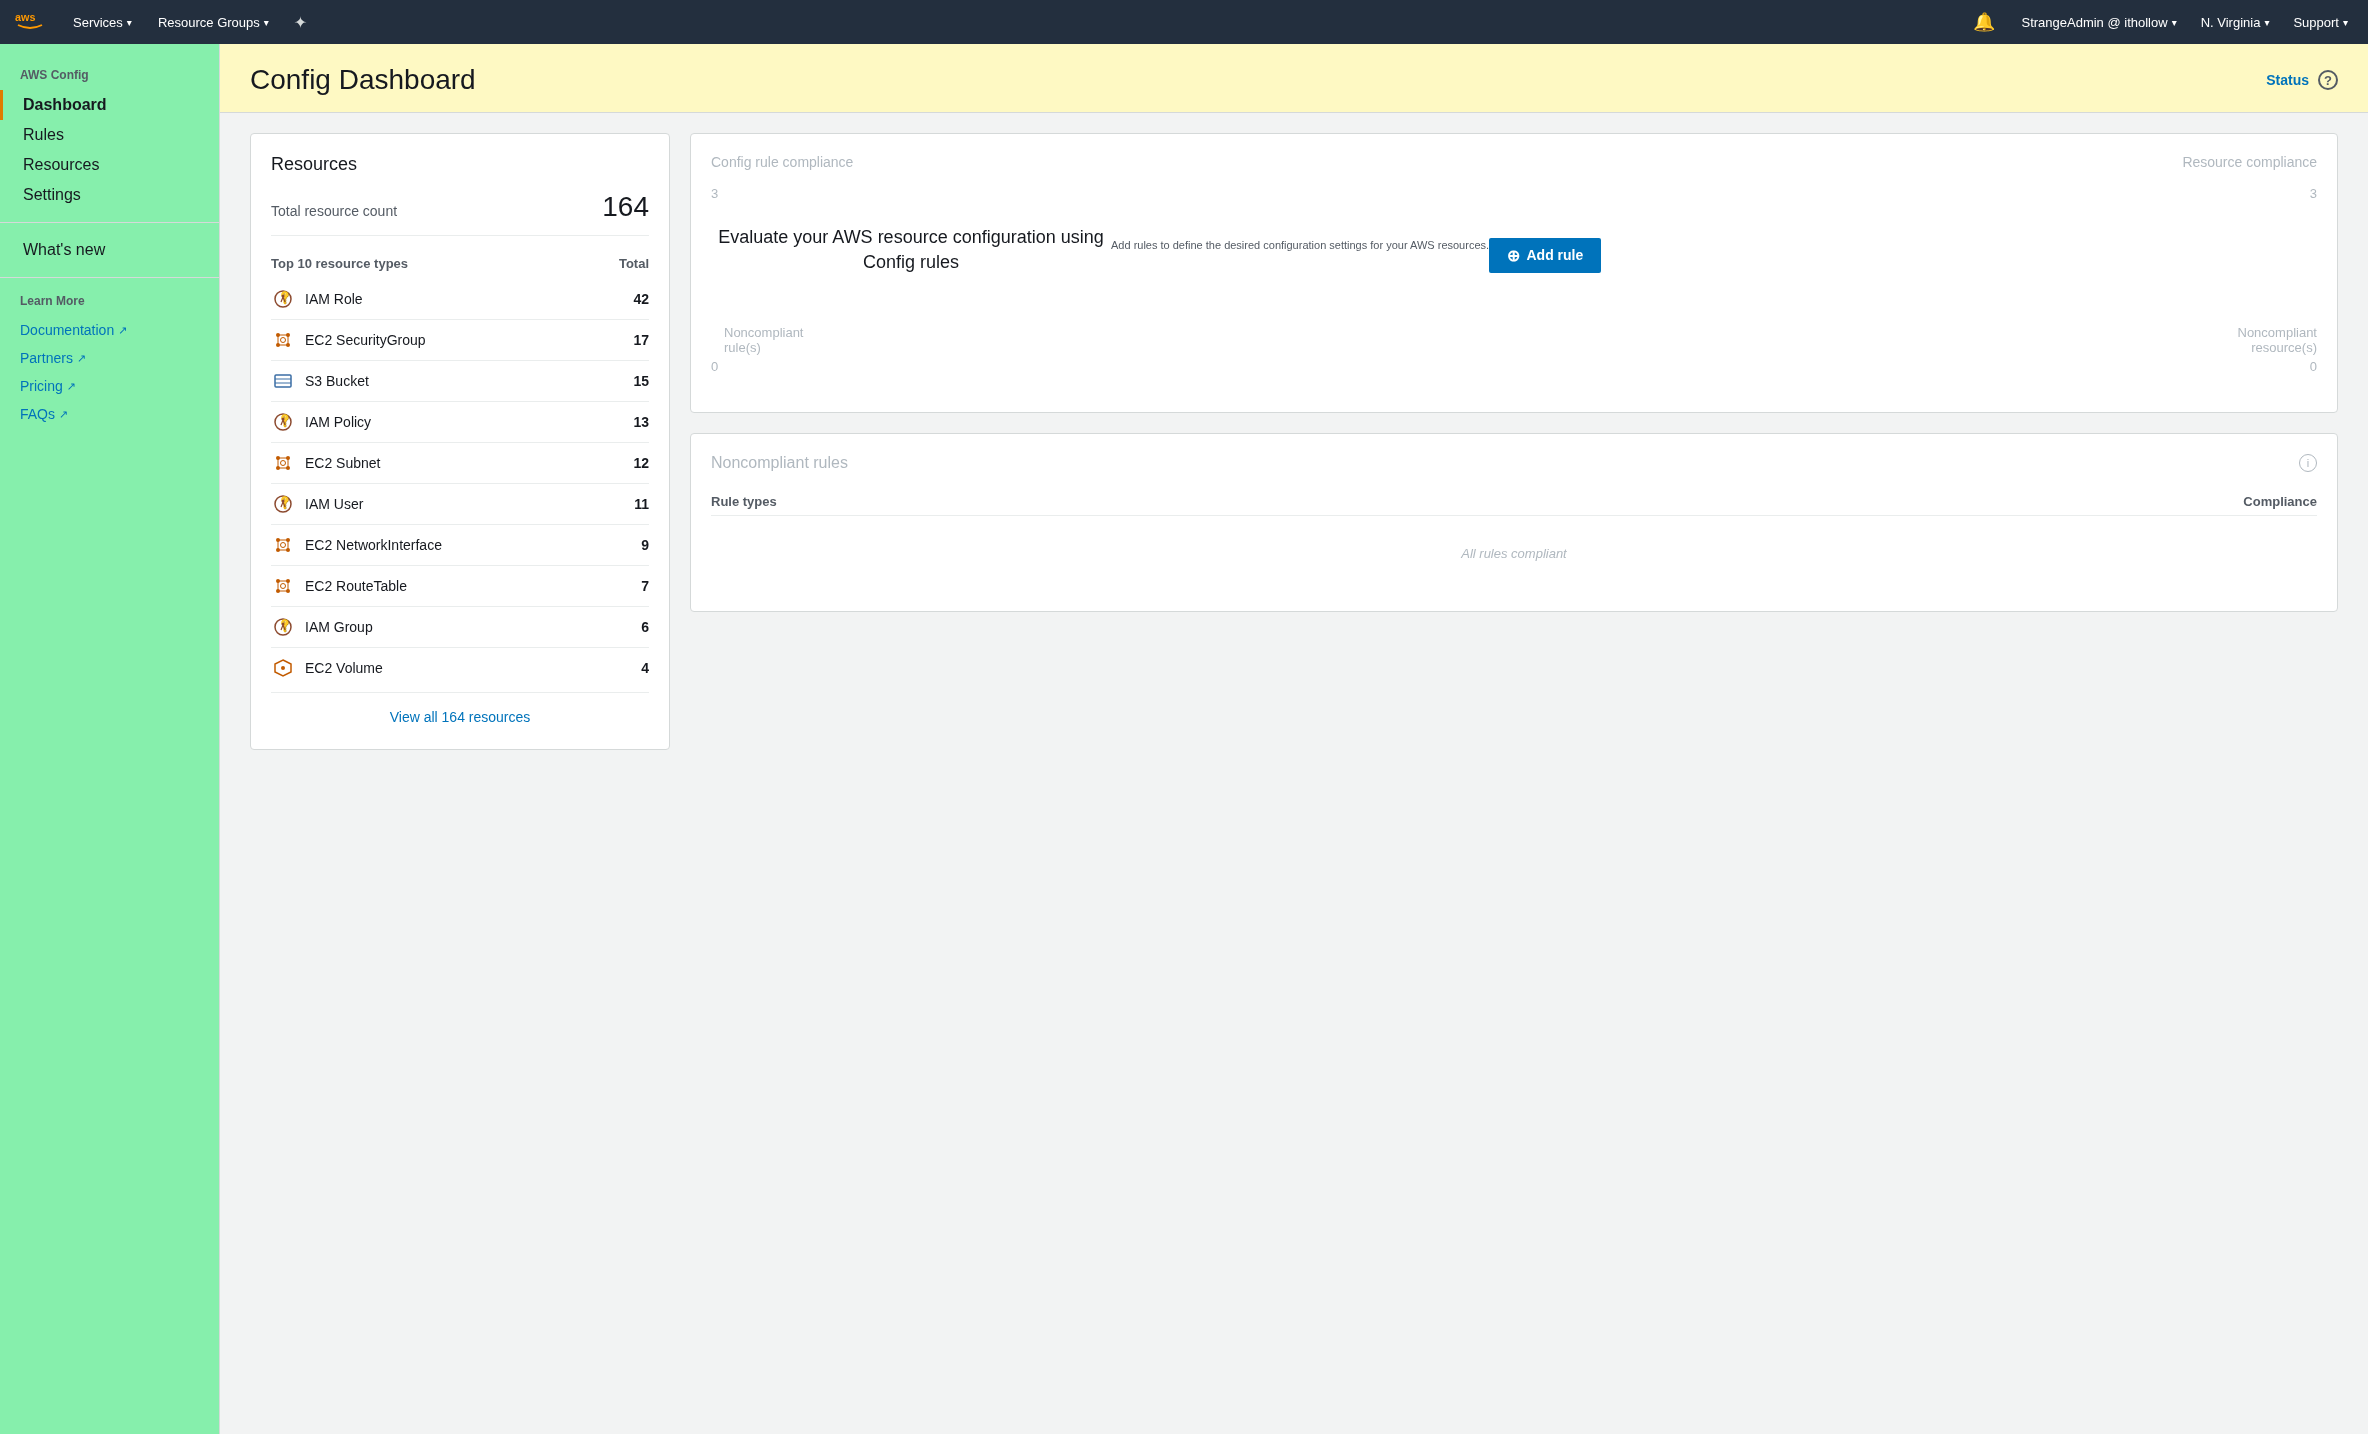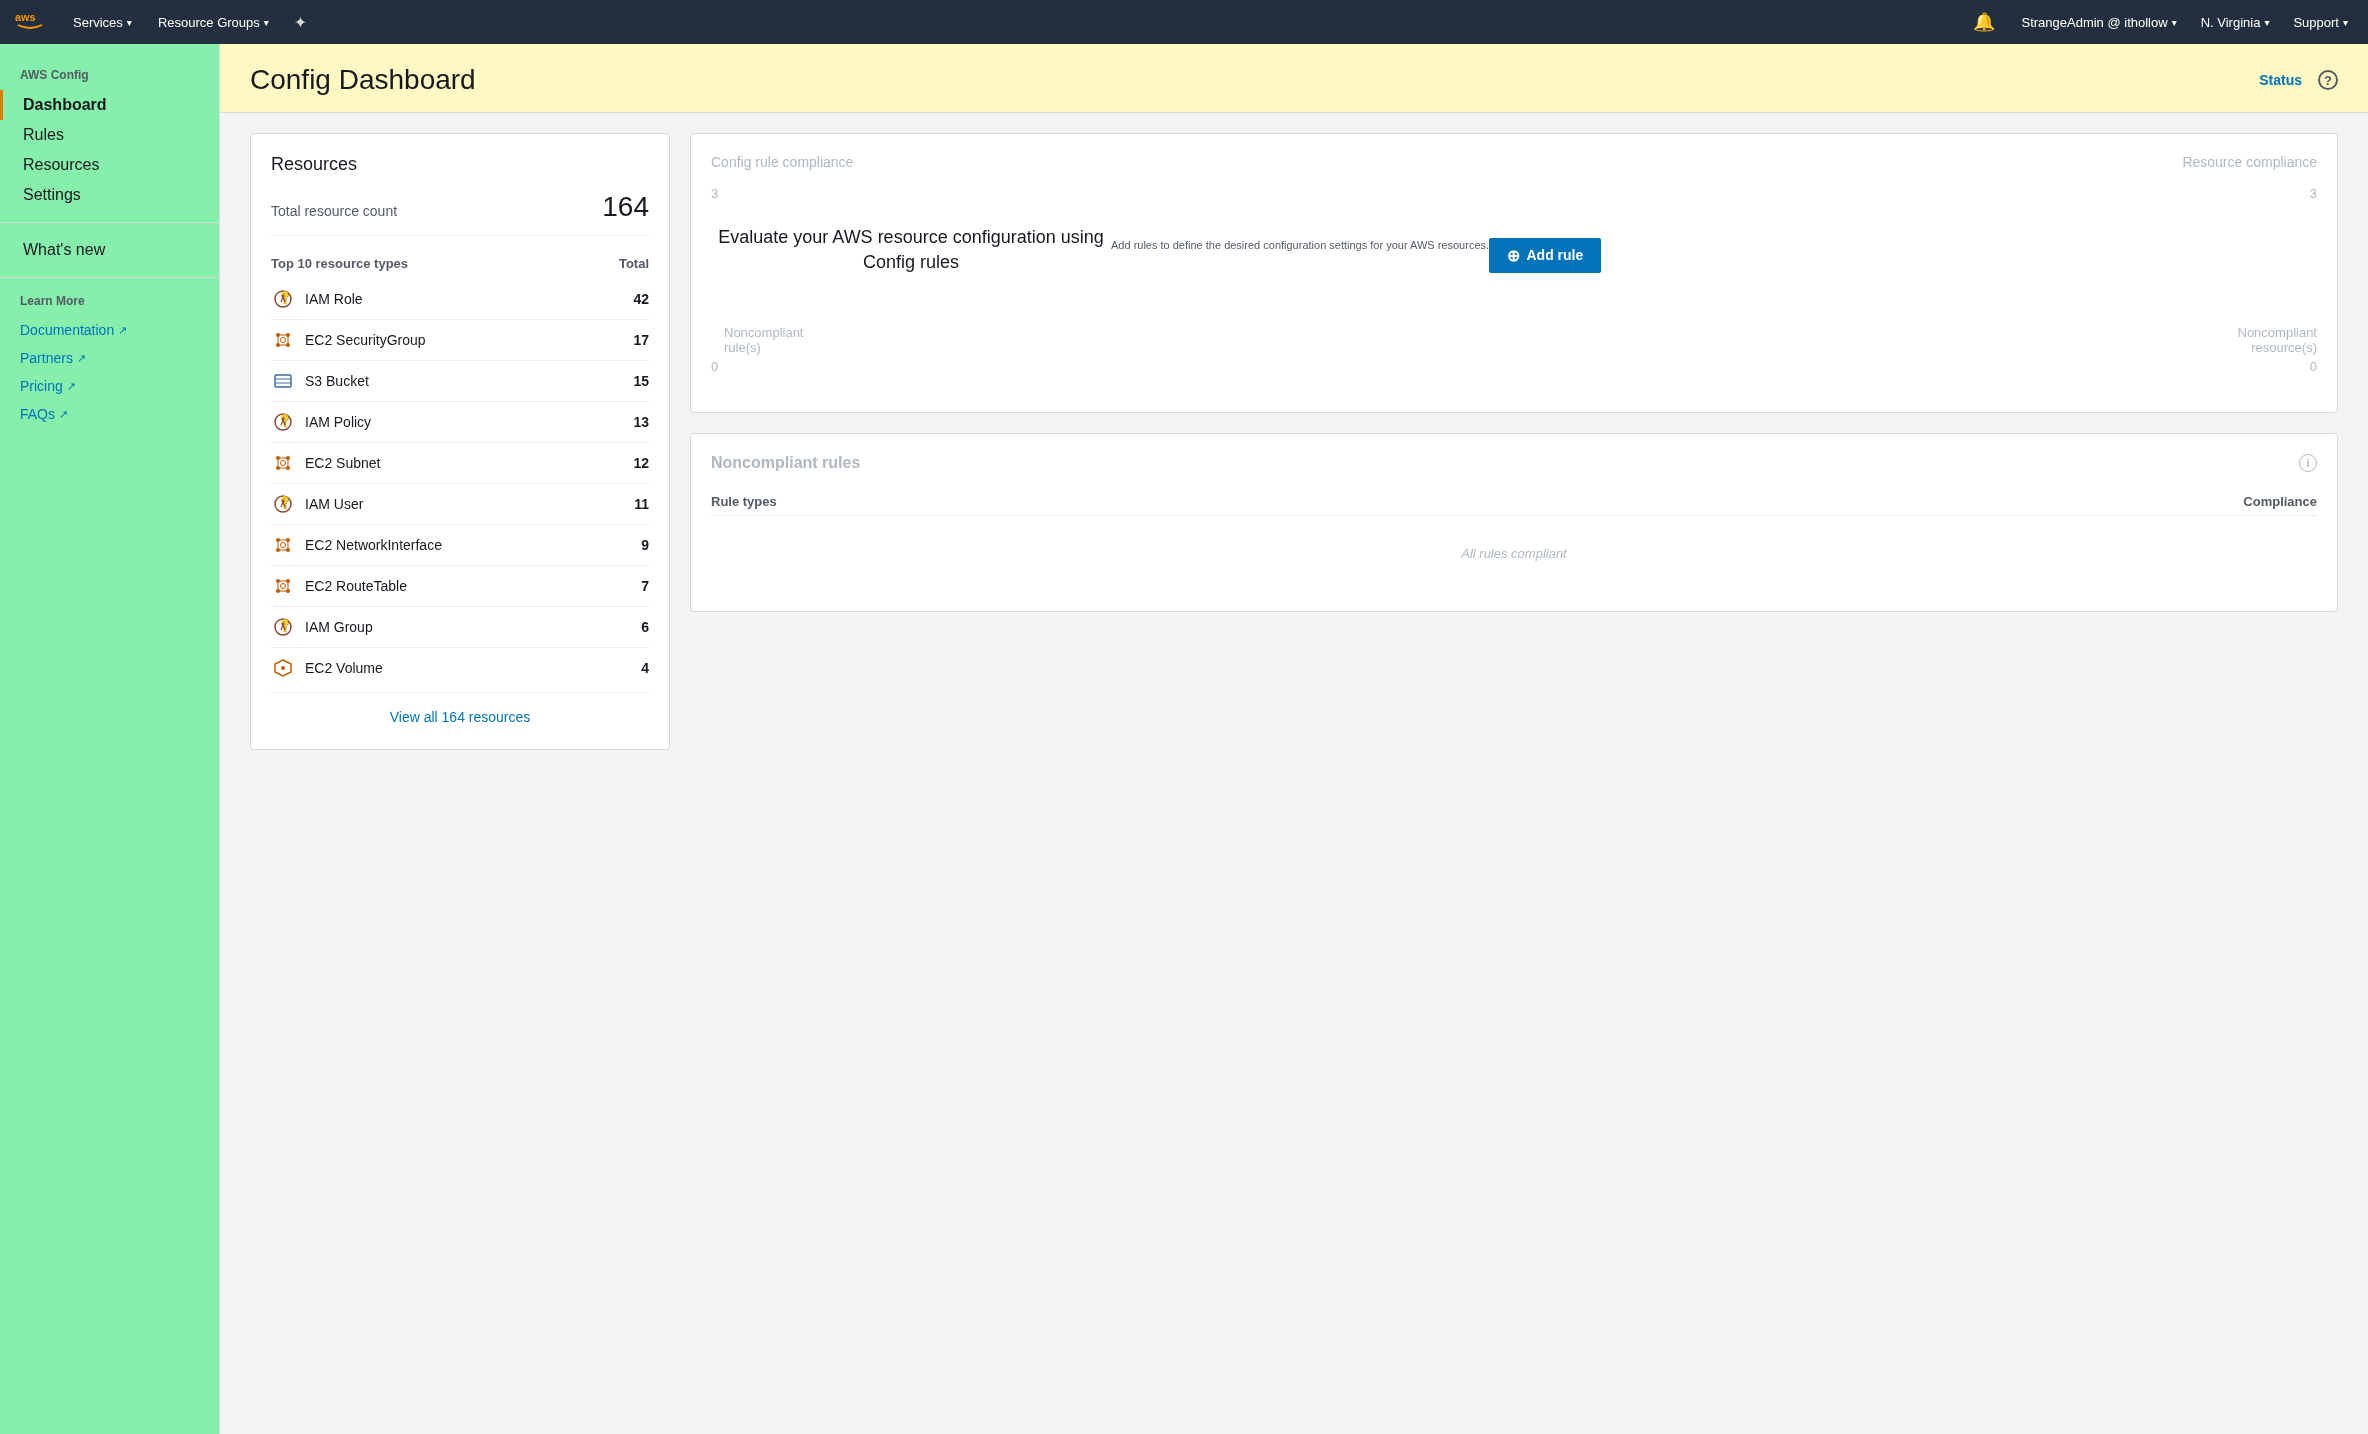--- a/index.html
+++ b/index.html
@@ -97,21 +97,21 @@
       justify-content: space-between;
     }
     .page-title {
       font-size: 28px;
       font-weight: 300;
       color: #16191f;
     }
     .page-header-right {
       display: flex;
       align-items: center;
-      gap: 16px;
+      gap: 9px;
     }
     .status-link {
       color: #0073bb;
       font-size: 14px;
       font-weight: 600;
       cursor: pointer;
     }
     .help-icon {
       width: 20px;
       height: 20px;
@@ -288,21 +288,20 @@
       background: #fff;
       border: 1px solid #d5d9d9;
       border-radius: 4px;
       padding: 20px;
     }
     .noncompliant-header {
       display: flex;
       justify-content: space-between;
       align-items: flex-end;
       margin-bottom: 16px;
-      font-weight: bold;
     }
     .noncompliant-title {
       color: #b0b8bf;
       font-size: 16px;
     }
     .info-icon {
       width: 18px;
       height: 18px;
       border: 1px solid #b0b8bf;
       border-radius: 50%;

